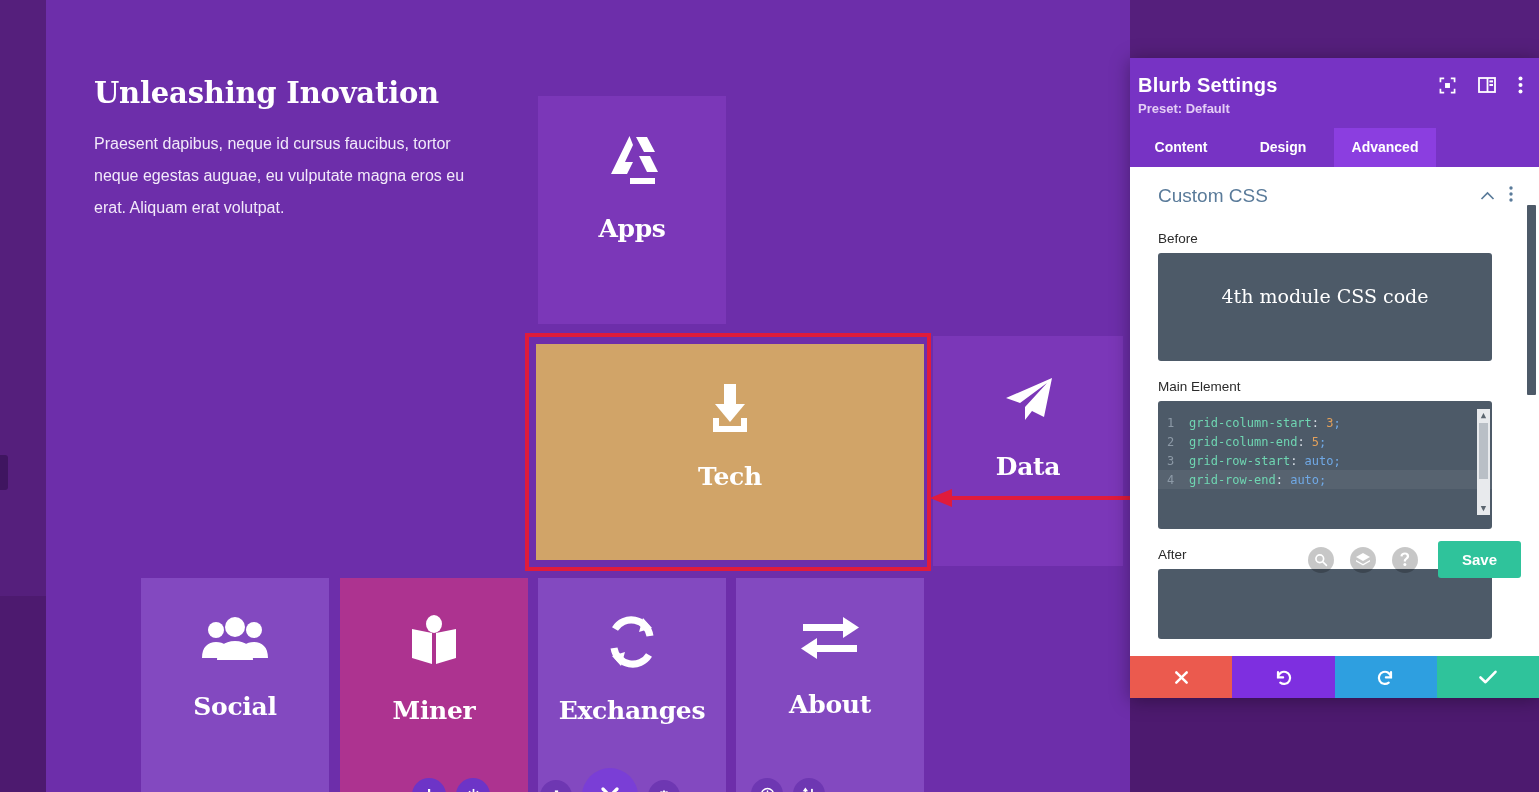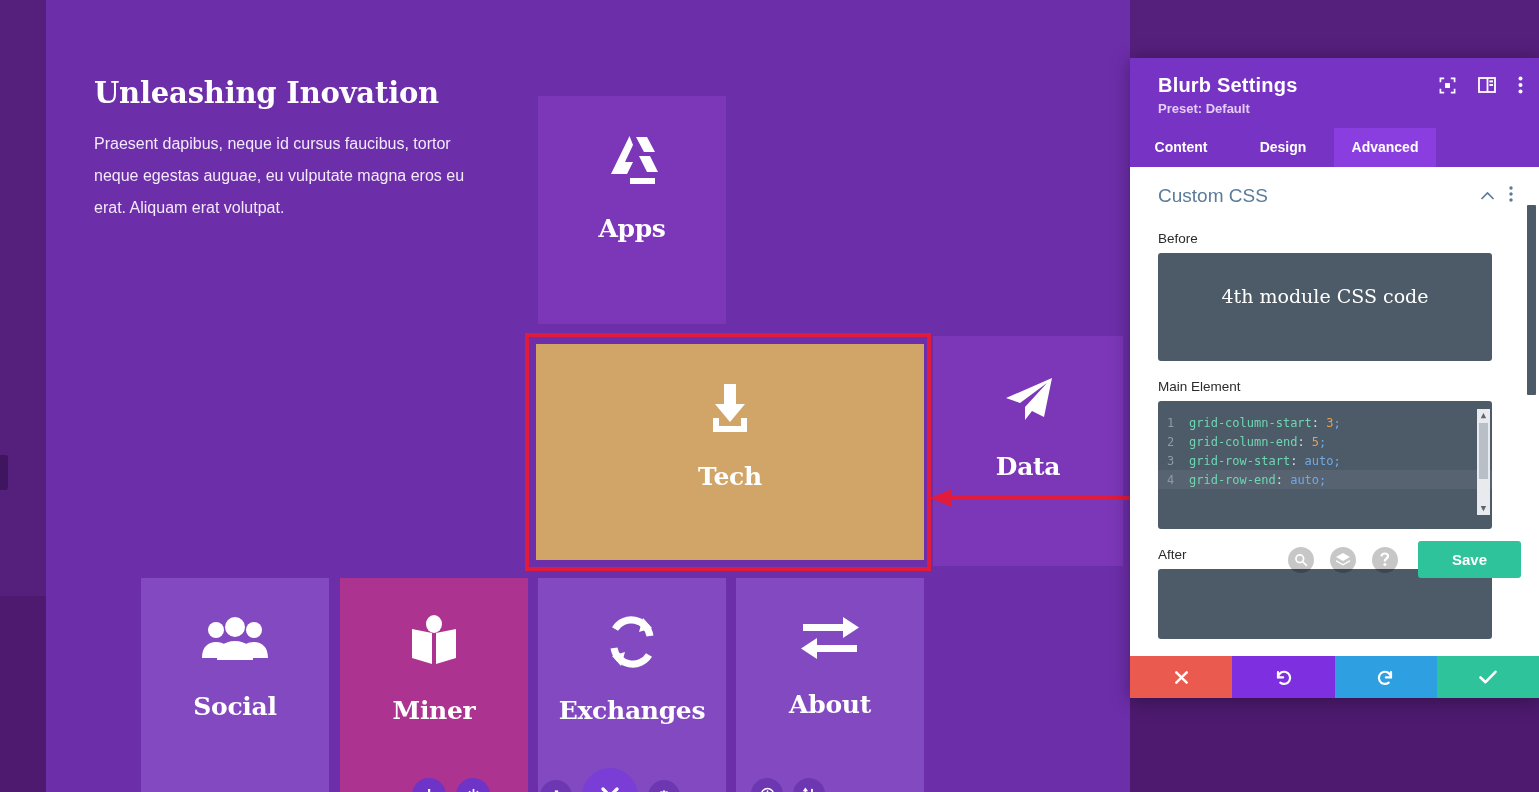--- a/index.html
+++ b/index.html
@@ -125,21 +125,21 @@
     position: absolute;
     right: 0; top: 58px;
     width: 409px; height: 640px;
     background: #ffffff;
     box-shadow: 0 2px 18px rgba(0,0,0,.35);
     display: flex; flex-direction: column;
     overflow: hidden;
   }
   .panel-head {
     background: #7733c4;
-    padding: 16px 20px 12px 28px;
+    padding: 16px 20px 12px 8px;
     position: relative;
   }
   .panel-title {
     color: #ffffff;
     font-size: 20px;
     font-weight: bold;
     letter-spacing: .2px;
   }
   .panel-preset {
     color: #e3cdf5;
@@ -291,21 +291,21 @@
   .pb-ico {
     width: 26px; height: 26px; border-radius: 50%;
     background: rgba(0,0,0,.22);
     display: flex; align-items: center; justify-content: center;
     color: #ffffff; cursor: pointer;
   }
   .pb-save {
     background: #2fc39b;
     color: #ffffff;
     font-size: 15px; font-weight: bold;
-    padding: 10px 34px;
+    padding: 10px 24px;
     border-radius: 3px;
     border: none; cursor: pointer;
     margin-left: 4px;
   }
 
   
   .left-nub {
     position: absolute; left: 0; top: 455px;
     width: 8px; height: 35px;
     background: #3f1560;

